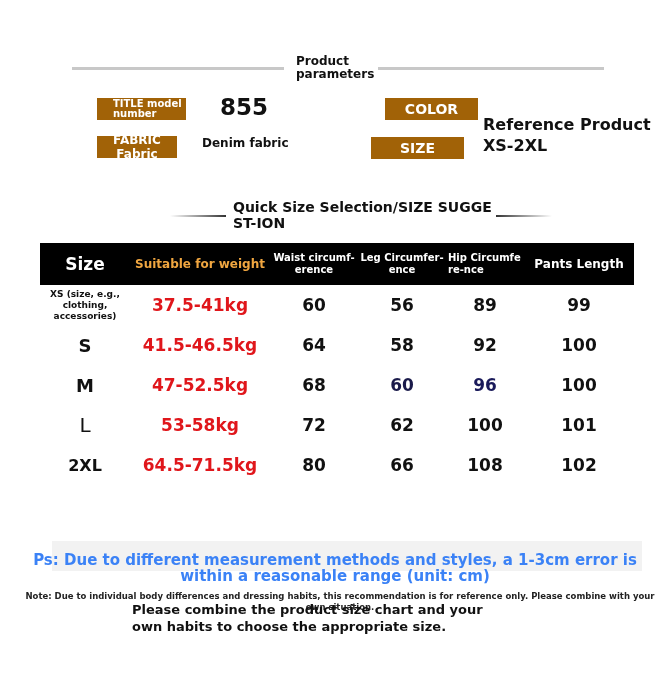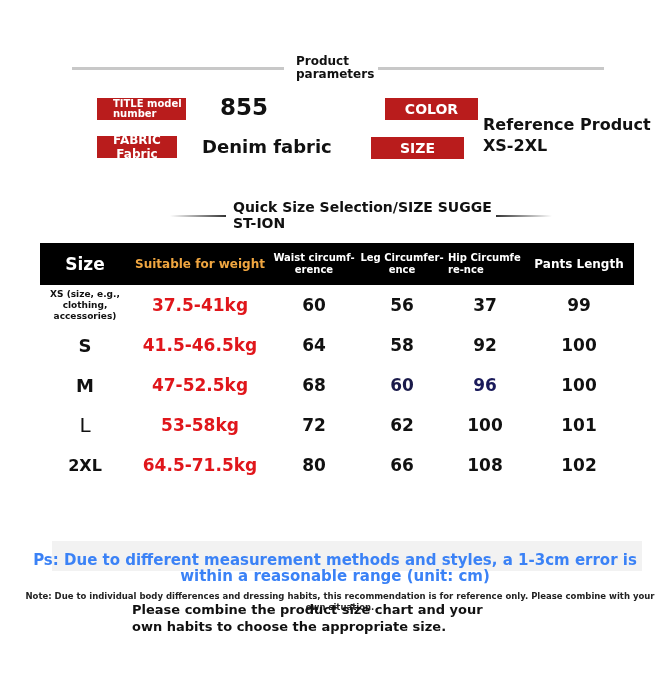--- a/index.html
+++ b/index.html
@@ -4,21 +4,21 @@
 <style>
   * { box-sizing: border-box; margin: 0; padding: 0; }
   body {
     width: 670px; height: 690px; background: #ffffff; overflow: hidden;
     font-family: "DejaVu Sans", sans-serif; color: #000; position: relative;
   }
   .abs { position: absolute; }
   .hr-line { position: absolute; height: 3px; background: #c8c8c8; }
   .sec-title { position: absolute; font-weight: bold; font-size: 12px; line-height: 13px; color: #111; }
   .label-box {
-    position: absolute; background: #b91c1c; color: #fff; font-weight: bold;
+    position: absolute; background: #a16207; color: #fff; font-weight: bold;
     display: flex; align-items: center; justify-content: center; text-align: center;
   }
   .val { position: absolute; font-weight: bold; color: #111; }
   .fade-line { position: absolute; height: 2px; }
   table.sz {
     position: absolute; left: 40px; top: 243px; width: 594px;
     border-collapse: collapse; table-layout: fixed;
   }
   table.sz th {
     background: #000; color: #fff; font-weight: bold; height: 42px;
@@ -39,21 +39,21 @@
 <div class="sec-title" style="left:296px; top:55px; width:82px;">Product parameters</div>
 
 <div class="label-box" style="left:97px; top:98px; width:89px; height:22px; font-size:10px; line-height:10px; justify-content:flex-start; padding-left:16px; text-align:left;">
   <span>TITLE model number</span>
 </div>
 <div class="val" style="left:220px; top:94px; font-size:23px;">855</div>
 
 <div class="label-box" style="left:97px; top:136px; width:80px; height:22px; font-size:12px;">
   <span>FABRIC Fabric</span>
 </div>
-<div class="val" style="left:202px; top:136px; font-size:18px;">Denim fabric</div>
+<div class="val" style="left:202px; top:136px; font-size:12px;">Denim fabric</div>
 
 <div class="label-box" style="left:385px; top:98px; width:93px; height:22px; font-size:14px;">
   <span>COLOR</span>
 </div>
 <div class="val" style="left:483px; top:99px; font-size:16px;margin-top:16px;">Reference Product</div>
 
 <div class="label-box" style="left:371px; top:137px; width:93px; height:22px; font-size:14px;">
   <span>SIZE</span>
 </div>
 <div class="val" style="left:483px; top:136px; font-size:16px;">XS-2XL</div>
@@ -80,21 +80,21 @@
       <th style="font-size:10px; line-height:12px; text-align:left; word-break:break-all;">Hip Circumfere-nce</th>
       <th style="font-size:12px;">Pants Length</th>
     </tr>
   </thead>
   <tbody>
     <tr>
       <td style="font-size:9px; line-height:11px;">XS (size, e.g., clothing, accessories)</td>
       <td class="c-w">37.5-41kg</td>
       <td class="c-n">60</td>
       <td class="c-n">56</td>
-      <td class="c-n">37</td>
+      <td class="c-n">89</td>
       <td class="c-n">99</td>
     </tr>
     <tr>
       <td class="c-size">S</td>
       <td class="c-w">41.5-46.5kg</td>
       <td class="c-n">64</td>
       <td class="c-n">58</td>
       <td class="c-n">92</td>
       <td class="c-n">100</td>
     </tr>

